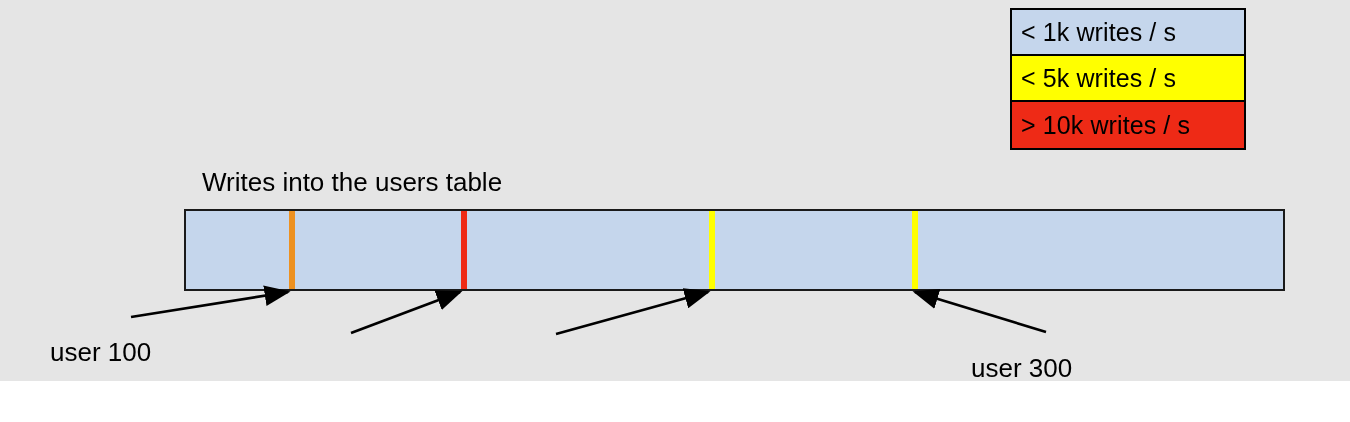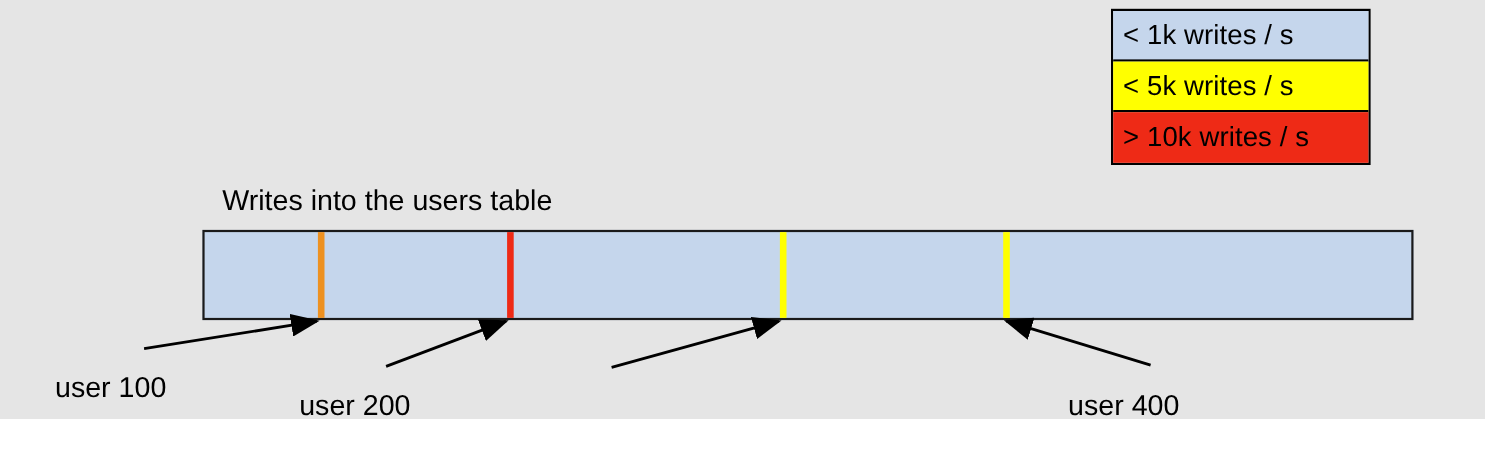--- a/index.html
+++ b/index.html
@@ -114,16 +114,15 @@
         <path d="M0,0 L10,4 L0,8 z" fill="#000000"></path>
       </marker>
     </defs>
     <line x1="131" y1="317" x2="288" y2="292" stroke="#000000" stroke-width="2.6" marker-end="url(#ah)"></line>
     <line x1="351" y1="333" x2="460" y2="292" stroke="#000000" stroke-width="2.6" marker-end="url(#ah)"></line>
     <line x1="556" y1="334" x2="708" y2="292" stroke="#000000" stroke-width="2.6" marker-end="url(#ah)"></line>
     <line x1="1046" y1="332" x2="915" y2="292" stroke="#000000" stroke-width="2.6" marker-end="url(#ah)"></line>
   </svg>
 
   <div class="axis-label" style="left:50px; top:337px;">user 100</div>
-  <div class="axis-label" style="left:272px; top:353px;">user 200</div>
-  <div class="axis-label" style="left:971px; top:353px;">user 400</div>
+  <div class="axis-label" style="left:971px; top:353px;">user 300</div>
 
 </div>
 
 </body></html>

